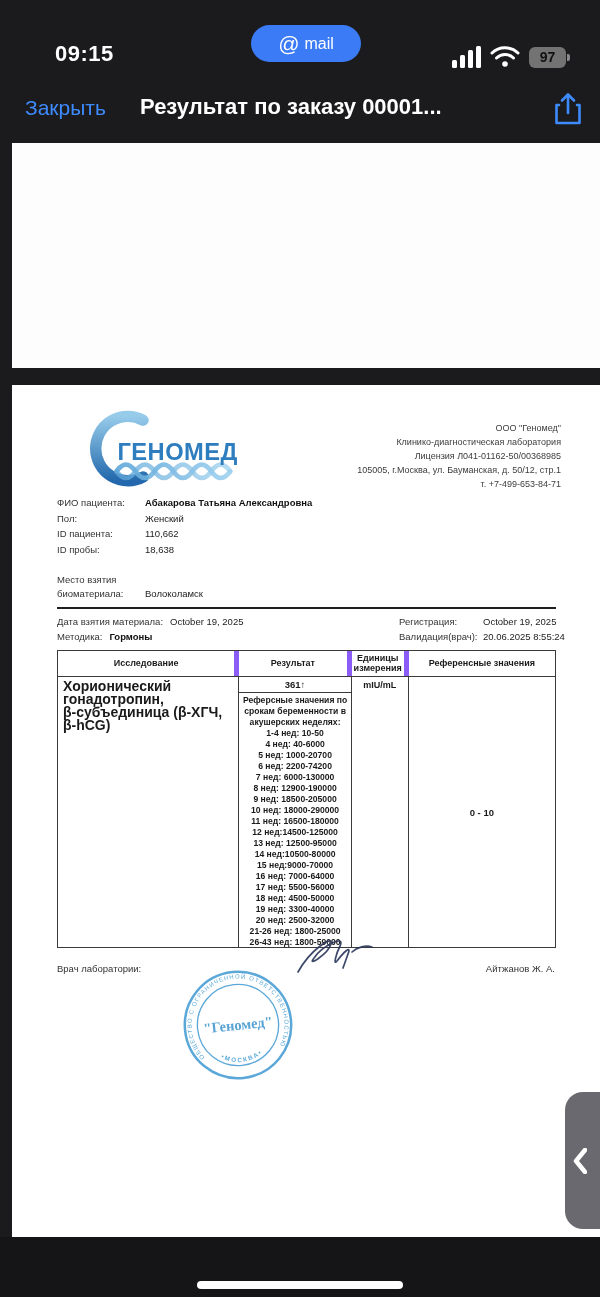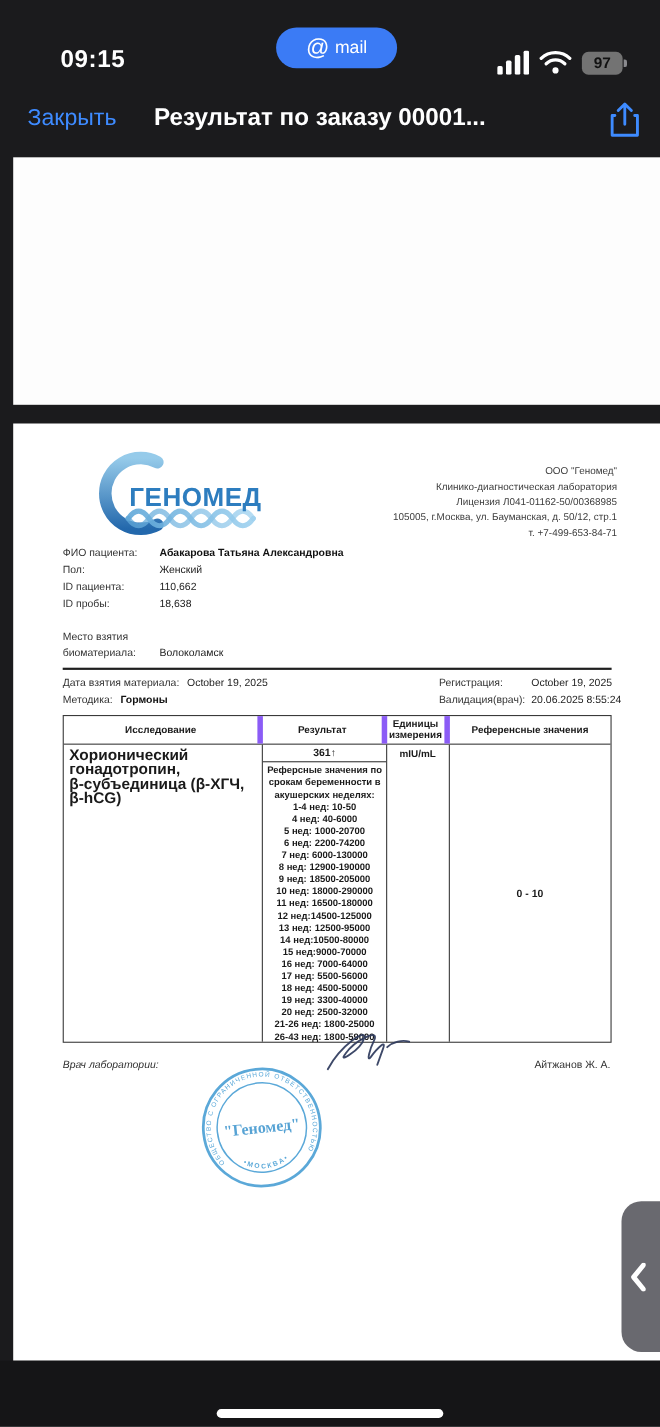--- a/index.html
+++ b/index.html
@@ -64,21 +64,21 @@
   .test-name { padding:3px 5px; font-weight:700; font-size:14px; line-height:13px; }
   .result-cell { display:flex; flex-direction:column; }
   .result-val { text-align:center; font-weight:700; font-size:9.5px; padding:2px 0 2px;
     border-bottom:1px solid #3a3a3a; }
   .ref-note, .ref-weeks { text-align:center; font-weight:700; font-size:8.6px; }
   .ref-note div, .ref-weeks div { line-height:11px; }
   .ref-note { padding-top:2px; }
   .units-cell { text-align:center; font-weight:700; font-size:9px; padding-top:3px; }
   .refrange-cell { display:flex; align-items:center; justify-content:center; font-weight:700; font-size:9.5px; }
   
-  .doctor-label { position:absolute; left:45px; top:578px; color:#333;font-style:italic; }
+  .doctor-label { position:absolute; left:45px; top:578px; color:#333; }
   .doctor-name { position:absolute; right:45px; top:578px; color:#333; }
   .signature { position:absolute; left:278px; top:545px; width:95px; height:65px; }
   .stamp { position:absolute; left:168px; top:582px; width:116px; height:116px; opacity:.85;
     transform:rotate(-6deg); }
   
   .page-handle { position:absolute; left:565px; top:1092px; width:35px; height:137px; background:#69696f;
     border-radius:18px 0 0 18px; display:flex; align-items:center; }
   .page-handle svg { margin-left:8px; }
   
   .bottom-bar { position:absolute; left:0; top:1237px; width:600px; height:60px; background:#151517; }

